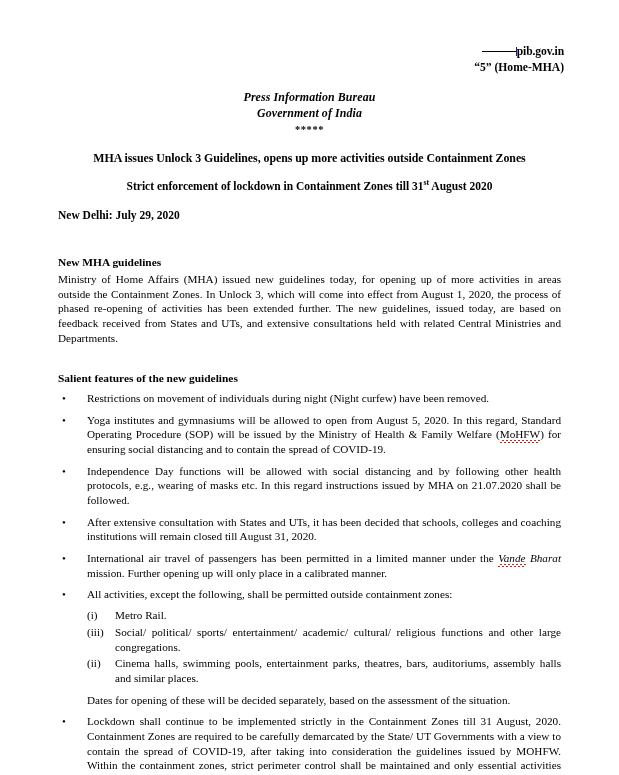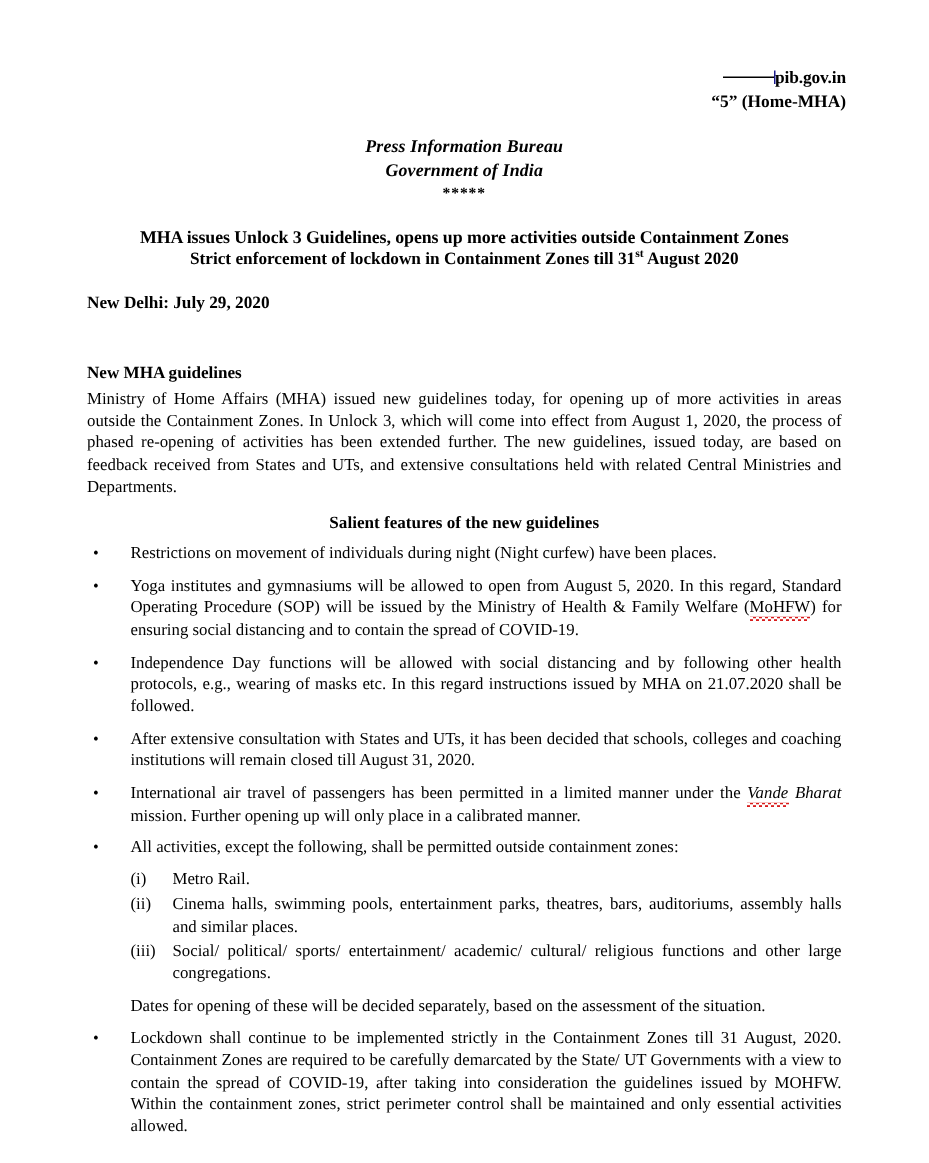--- a/index.html
+++ b/index.html
@@ -89,20 +89,21 @@
     text-align: center;
     font-size: 11.9px;
     margin-top: 14px;
     letter-spacing: -0.05px;
     white-space: nowrap;
   }
   .subhead {
     font-weight: bold;
     text-align: center;
     font-size: 11.5px;
+    margin-top: 13px;
     white-space: nowrap;
   }
   sup {
     font-size: 0.68em;
     vertical-align: super;
     line-height: 0;
   }
   .dateline {
     font-weight: bold;
     font-size: 11.5px;
@@ -112,23 +113,22 @@
 
   .sec-head {
     font-weight: bold;
     font-size: 11.4px;
     margin-top: 32px;
     margin-bottom: 2px;
   }
   .sec-head2 {
     font-weight: bold;
     font-size: 11.4px;
-    margin-top: 10px;
+    margin-top: 26px;
     margin-bottom: 1px;
-    text-align: center;
   }
 
   p.para {
     margin: 0;
     text-align: justify;
     text-justify: inter-word;
     font-size: 11.2px;
     line-height: 1.31;
   }
 
@@ -230,21 +230,21 @@
     <div class="dateline">New Delhi: July 29, 2020</div>
 
     <div class="sec-head">New MHA guidelines</div>
     <p class="para">Ministry of Home Affairs (MHA) issued new guidelines today, for opening up of more activities in areas outside the Containment Zones. In Unlock 3, which will come into effect from August 1, 2020, the process of phased re-opening of activities has been extended further. The new guidelines, issued today, are based on feedback received from States and UTs, and extensive consultations held with related Central Ministries and Departments.</p>
 
     <div class="sec-head2">Salient features of the new guidelines</div>
 
     <ul class="bullets">
 
       <li>
-        <span class="bul">•</span><span>Restrictions on movement of individuals during night (Night curfew) have been places.</span>
+        <span class="bul">•</span><span>Restrictions on movement of individuals during night (Night curfew) have been removed.</span>
       </li>
 
       <li>
         <span class="bul">•</span><span>Yoga institutes and gymnasiums will be allowed to open from August 5, 2020. In this regard, Standard Operating Procedure (SOP) will be issued by the Ministry of Health &amp; Family Welfare (</span><span class="squiggle">MoHFW</span><span>) for ensuring social distancing and to contain the spread of COVID-19.</span>
       </li>
 
       <li>
         <span class="bul">•</span><span>Independence Day functions will be allowed with social distancing and by following other health protocols, e.g., wearing of masks etc. In this regard instructions issued by MHA on 21.07.2020 shall be followed.</span>
       </li>
 
@@ -257,24 +257,24 @@
       </li>
 
       <li class="nolast">
         <span class="bul">•</span><span>All activities, except the following, shall be permitted outside containment zones:</span>
 
         <ol class="romans">
           <li>
             <span class="rn">(i)</span><span>Metro Rail.</span>
           </li>
           <li>
-            <span class="rn">(ii)</span><span>Cinema halls, swimming pools, entertainment parks, theatres, bars, auditoriums, assembly halls and similar places.</span>
+            <span class="rn">(iii)</span><span>Social/ political/ sports/ entertainment/ academic/ cultural/ religious functions and other large congregations.</span>
           </li>
           <li>
-            <span class="rn">(iii)</span><span>Social/ political/ sports/ entertainment/ academic/ cultural/ religious functions and other large congregations.</span>
+            <span class="rn">(ii)</span><span>Cinema halls, swimming pools, entertainment parks, theatres, bars, auditoriums, assembly halls and similar places.</span>
           </li>
         </ol>
 
         <p class="sub-note">Dates for opening of these will be decided separately, based on the assessment of the situation.</p>
       </li>
 
       <li>
         <span class="bul">•</span><span>Lockdown shall continue to be implemented strictly in the Containment Zones till 31 August, 2020. Containment Zones are required to be carefully demarcated by the State/ UT Governments with a view to contain the spread of COVID-19, after taking into consideration the guidelines issued by MOHFW.  Within the containment zones, strict perimeter control shall be maintained and only essential activities allowed.</span>
       </li>
 

